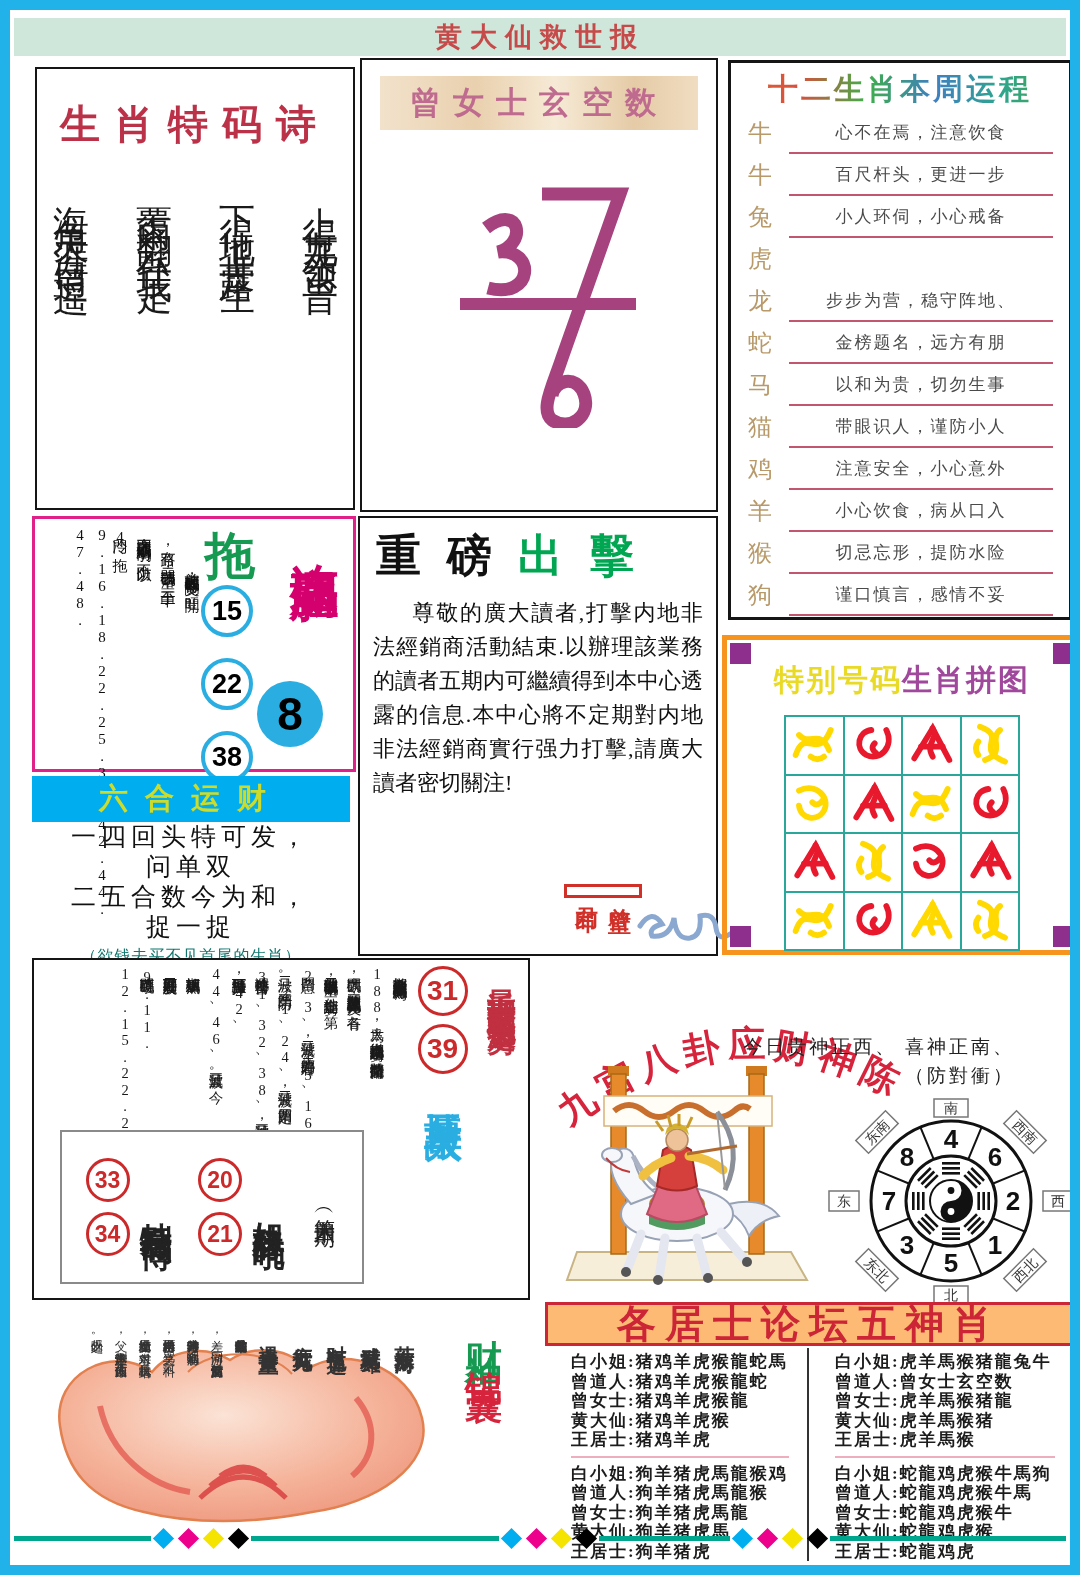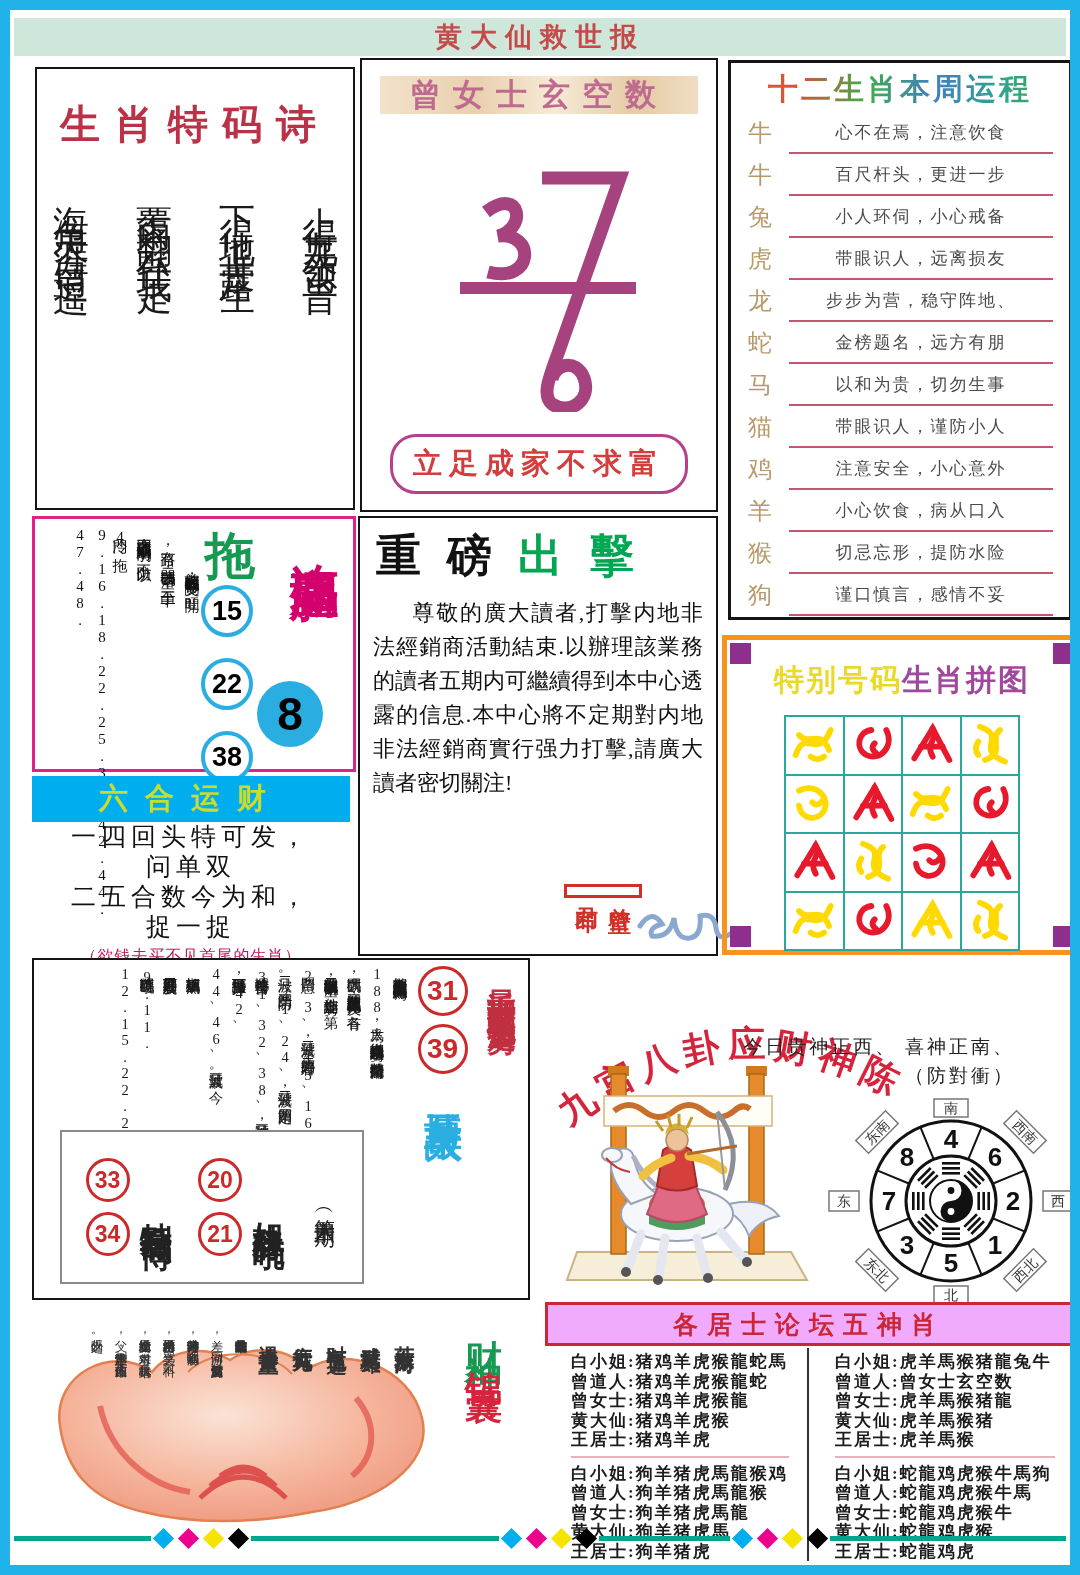--- a/index.html
+++ b/index.html
@@ -16,21 +16,21 @@
 
   
   .panel{background:#fff;border:2px solid #151515;box-sizing:border-box;}
   .poem{left:25px;top:57px;width:320px;height:443px;}
   .poem-title{margin-top:28px;text-align:center;color:#bb3248;font-size:40px;font-weight:bold;letter-spacing:14px;}
   .poem-cols{display:flex;justify-content:center;gap:34px;margin-top:26px;}
   .poem-col{font-size:36px;letter-spacing:12px;color:#1a1a1a;}
 
   
   .xk{left:350px;top:48px;width:358px;height:454px;}
-  .xk-banner{margin:16px auto 4px;width:318px;height:38px;display:flex;align-items:center;justify-content:center;
+  .xk-banner{margin:16px auto 4px;width:318px;height:54px;display:flex;align-items:center;justify-content:center;
              background:linear-gradient(90deg,#f2e2cb,#e9d0ae 30%,#f6ead6 55%,#e5cba6 80%,#f0ddc2);}
   .xk-banner .t{color:#bf6b8f;font-size:31px;letter-spacing:12px;font-weight:bold;}
   .xk-glyph{display:block;margin:28px auto 0;}
   .xk-slogan{position:absolute;left:28px;right:28px;bottom:16px;border:3px solid #b5418c;border-radius:26px;
              padding:7px 0;text-align:center;color:#d43d3d;font-size:29px;font-weight:bold;letter-spacing:7px;}
 
   
   .zw{left:718px;top:50px;width:344px;height:560px;border-width:3px;}
   .zw-title{margin:6px 0 2px;text-align:center;font-size:30px;font-weight:bold;letter-spacing:3px;
             background:linear-gradient(90deg,#e0662f,#d94f3d,#3fae49,#3f7fc1,#2fa58d,#49a23f);
@@ -52,21 +52,21 @@
            font-weight:bold;font-size:46px;color:#000;}
   .ly-text{position:absolute;left:8px;top:8px;bottom:8px;width:158px;display:flex;flex-direction:row-reverse;gap:5px;}
   .ly-col{font-size:15px;letter-spacing:1px;color:#111;}
   .ly-col.i1{padding-top:34px;} .ly-col.i2{padding-top:12px;}
 
   
   .lh{left:22px;top:766px;width:318px;height:172px;}
   .lh-banner{height:46px;background:#00aeef;display:flex;align-items:center;justify-content:center;}
   .lh-banner .t{color:#cddc2a;font-size:29px;font-weight:bold;letter-spacing:17px;}
   .lh-line{text-align:center;font-size:25px;letter-spacing:5px;color:#111;line-height:30px;}
-  .lh-note{margin-top:4px;text-align:center;color:#be185d;font-size:16px;letter-spacing:1px;}
+  .lh-note{margin-top:4px;text-align:center;color:#0f766e;font-size:16px;letter-spacing:1px;}
 
   
   .zb{left:348px;top:506px;width:360px;height:440px;}
   .zb-title{padding:8px 16px 0;font-size:45px;font-weight:bold;letter-spacing:26px;white-space:nowrap;}
   .zb-title .blk{color:#111;} .zb-title .grn{color:#00a651;}
   .zb-body{padding:10px 13px 0;font-size:22px;line-height:1.55;text-align:justify;text-indent:1.8em;color:#111;}
   .zb-seal{position:absolute;left:204px;top:366px;border:3px solid #d03028;padding:2px 4px;display:flex;
            flex-direction:row-reverse;gap:2px;background:#fff;}
   .zb-seal .c{writing-mode:vertical-rl;text-orientation:upright;color:#d03028;font-size:23px;font-weight:bold;letter-spacing:2px;}
 
@@ -101,21 +101,21 @@
   
   .jg{left:525px;top:946px;width:540px;height:346px;}
   .jg-sub{position:absolute;left:150px;top:76px;width:330px;text-align:right;font-size:19px;letter-spacing:3px;color:#222;line-height:29px;}
   .cmp-num{font-family:"Liberation Sans",sans-serif;font-size:26px;font-weight:bold;fill:#111;text-anchor:middle;}
   .cmp-dir{font-size:14px;fill:#333;text-anchor:middle;}
   .cmp-box{fill:#fff;stroke:#777;stroke-width:1.5;}
 
   
   .fm{left:535px;top:1292px;width:528px;height:240px;}
   .fm-title{border:3px solid #cc2536;height:38px;display:flex;align-items:center;justify-content:center;
-            color:#cc2536;font-size:25px;font-weight:bold;letter-spacing:9px;background:#f0abfc;}
+            color:#cc2536;font-size:39px;font-weight:bold;letter-spacing:9px;background:#fdba74;}
   .fm-body{display:flex;margin-top:2px;}
   .fm-col{width:50%;padding:4px 0 0 26px;box-sizing:border-box;}
   .fm-col.first{border-right:2px solid #333;}
   .fm-line{font-size:17px;font-weight:bold;letter-spacing:2px;color:#1c1c1c;line-height:19.5px;white-space:nowrap;}
   .fm-rule{border:none;border-top:2px solid #efaebe;margin:6px 18px 6px 0;}
 
   
   .cs-panel{left:22px;top:1292px;width:500px;height:240px;}
   .cs-title{position:absolute;right:24px;top:8px;font-size:37px;font-weight:bold;letter-spacing:16px;}
   .cs-title .g{color:#169a52;} .cs-title .r{color:#d5243c;}
@@ -152,40 +152,38 @@
     <div class="xk-banner">
       <span class="t">曾女士玄空数</span>
     </div>
     <svg class="xk-glyph" width="230" height="270" viewBox="0 0 230 270">
       <g fill="none" stroke="#a6437f" stroke-width="13">
         <path d="M62,70 C96,44 104,86 74,94 C112,90 110,142 64,130"></path>
         <path d="M118,36 L196,36 L138,200 C128,230 116,252 128,262 C146,274 168,258 160,236 C152,216 130,222 128,238"></path>
         <path d="M36,146 L212,146" stroke-width="12"></path>
       </g>
     </svg>
-    <div class="xk-slogan">立足成家不求富</div>
   </div>
 
   <div class="ab panel zw">
     <div class="zw-title">十二生肖本周运程</div>
     <div class="zw-row">
         <div class="zw-ico">牛</div>
         <div class="zw-txt">心不在焉，注意饮食</div>
       </div>
     <div class="zw-row">
         <div class="zw-ico">牛</div>
         <div class="zw-txt">百尺杆头，更进一步</div>
       </div>
     <div class="zw-row">
         <div class="zw-ico">兔</div>
         <div class="zw-txt">小人环伺，小心戒备</div>
       </div>
     <div class="zw-row">
         <div class="zw-ico">虎</div>
-        <div class="zw-txt">带眼识人，远离损友</div>
       </div>
     <div class="zw-row">
         <div class="zw-ico">龙</div>
         <div class="zw-txt">步步为营，稳守阵地、</div>
       </div>
     <div class="zw-row">
         <div class="zw-ico">蛇</div>
         <div class="zw-txt">金榜题名，远方有朋</div>
       </div>
     <div class="zw-row">

